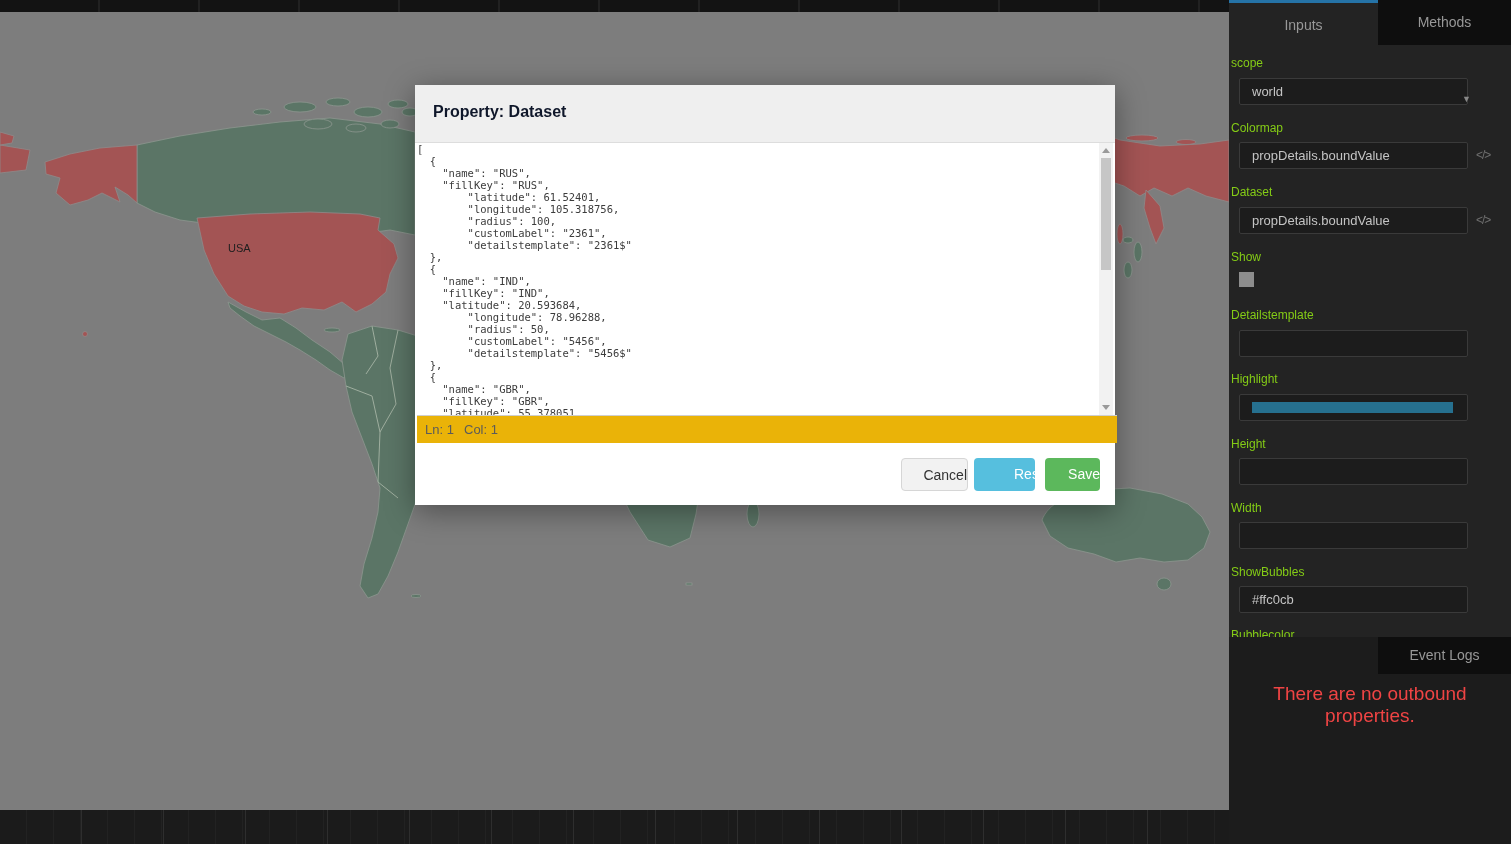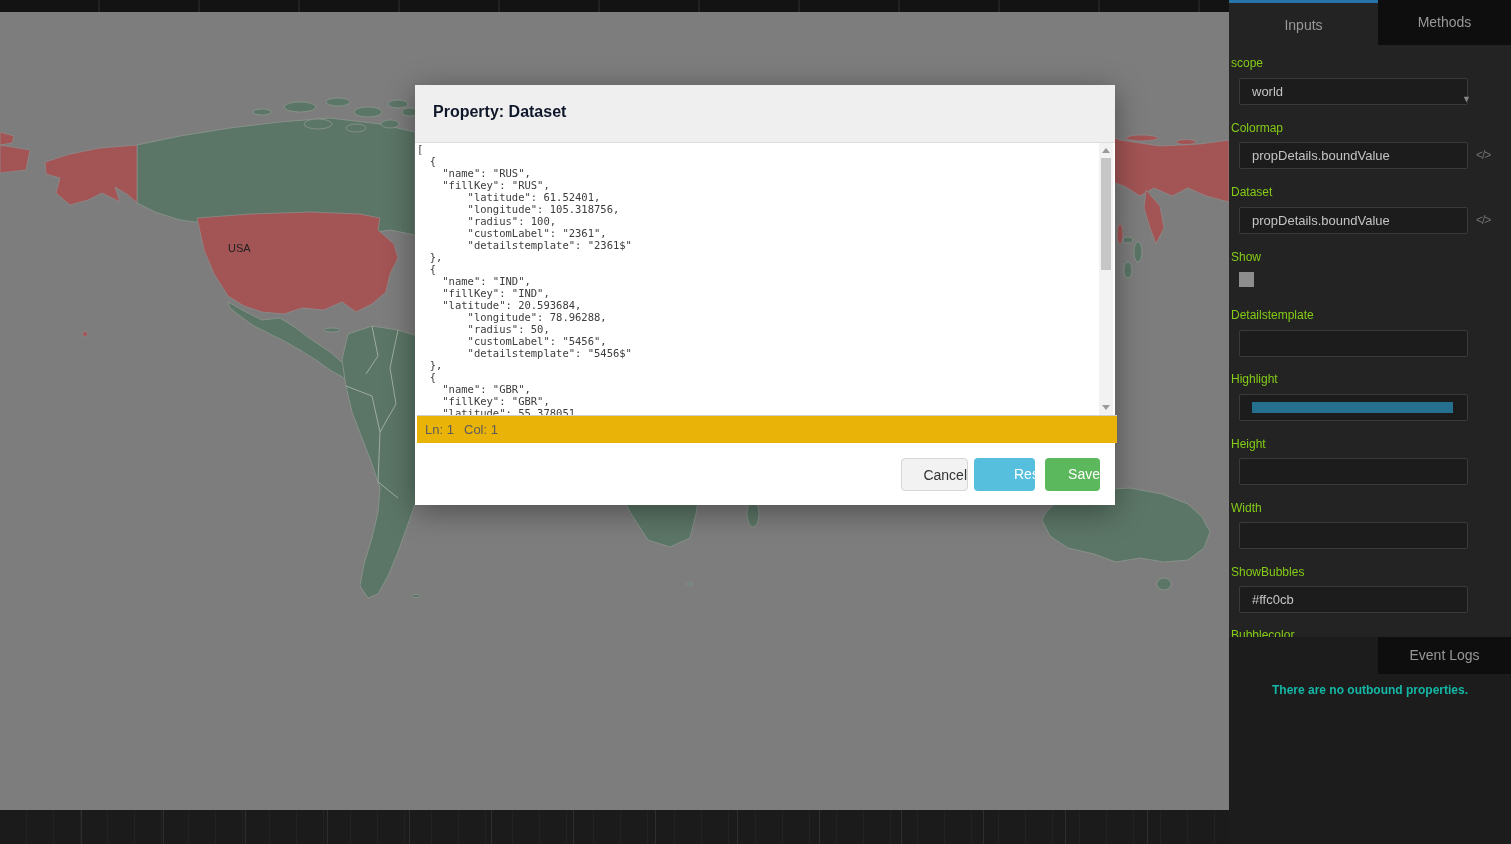--- a/index.html
+++ b/index.html
@@ -65,22 +65,22 @@
     font-size:13px;font-family:"Liberation Sans",sans-serif;padding:0 0 0 12px;outline:none;}
   .code-icon{position:absolute;left:247px;font-size:12px;color:#6f6f6f;letter-spacing:-1px;}
   .select-arrow{position:absolute;left:222px;font-size:9px;color:#888;}
   #show-checkbox{position:absolute;left:10px;width:15px;height:15px;background:#8d8d8d;cursor:pointer;}
   #highlight-bar{position:absolute;left:12px;top:7px;width:201px;height:11px;}
   #output-panel{left:0;top:637px;width:282px;height:207px;background:#1c1c1c;}
   #output-tabbar{top:0;height:37px;}
   #output-tabbar .tab{line-height:36px;}
   #tab-output{left:0;width:149px;}
   #tab-eventlogs{left:149px;width:133px;}
-  #output-msg{left:0;top:46px;width:282px;text-align:center;font-size:12px;
-    font-weight:bold;color:#14b8a6;}
+  #output-msg{left:0;top:46px;width:282px;text-align:center;font-size:19px;
+    font-weight:normal;color:#ef4444;}
 </style>
 </head>
 <body>
 
 <div id="top-strip" class="abs"></div>
 
 <div id="map-wrap" class="abs">
 <svg width="1229" height="798" viewBox="0 0 1229 798" xmlns="http://www.w3.org/2000/svg">
   <rect x="0" y="0" width="1229" height="798" fill="#7d7d7d"></rect>
 

